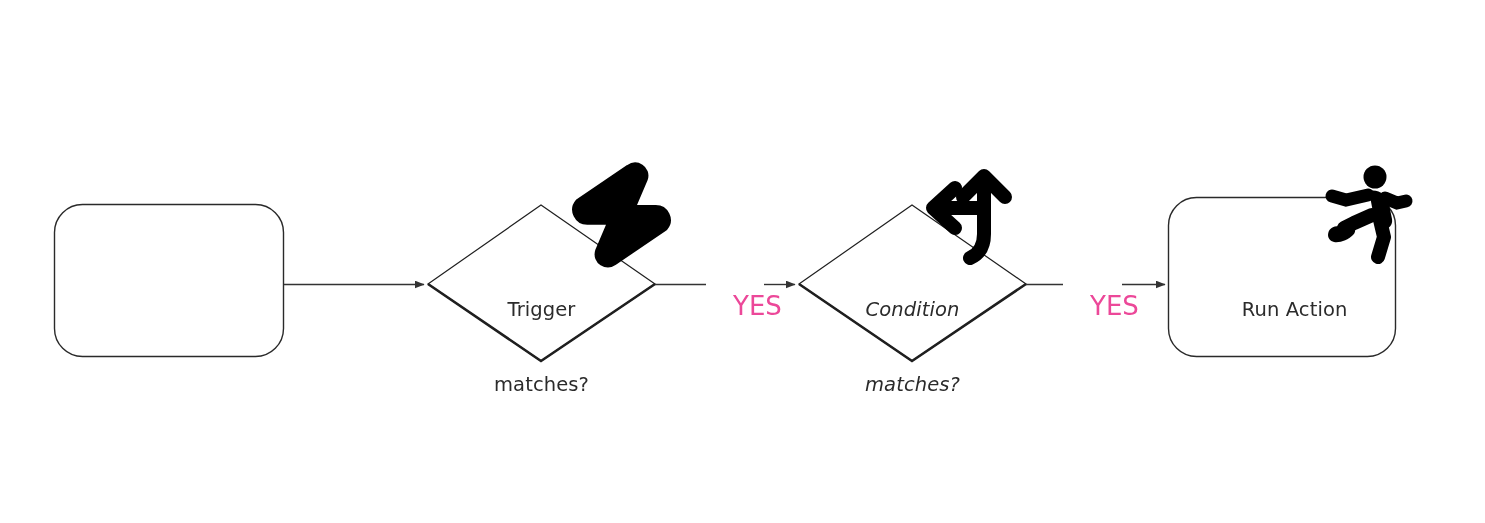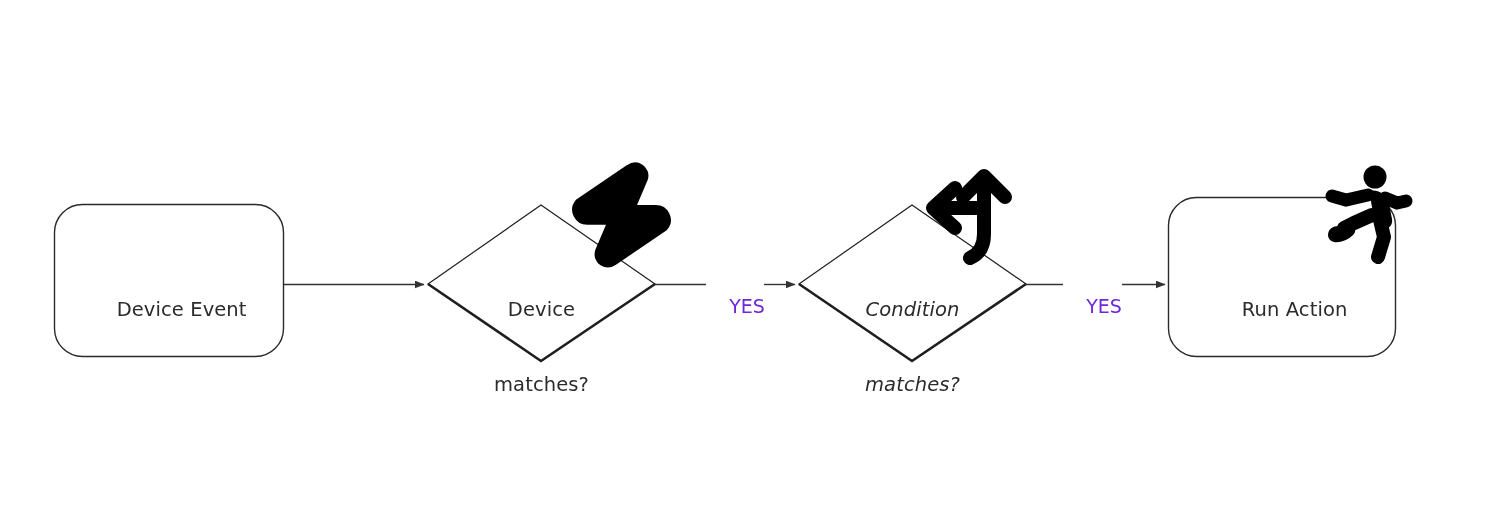--- a/index.html
+++ b/index.html
@@ -30,22 +30,22 @@
     color: #2b2b2b;
     font-size: 19.5px;
     line-height: 25px;
     letter-spacing: 0.1px;
     white-space: pre;
     pointer-events: none;
   }
   .edge-label {
     position: absolute;
     text-align: center;
-    color: #6d28d9;
-    font-size: 19px;
+    color: #ec4899;
+    font-size: 26px;
     line-height: 22px;
     white-space: pre;
   }
   .icon-layer {
     position: absolute;
     left: 0;
     top: 0;
     width: 1485px;
     height: 523px;
     pointer-events: none;
@@ -123,26 +123,23 @@
 
       <g stroke="#000000" stroke-width="14" stroke-linecap="round" stroke-linejoin="round" fill="none">
         <path d="M50,50 L32,58 L22,63"></path>
       </g>
 
       <path d="M6,70 C6,64 11,61 17,61 L28,61 C33,61 35,66 31,70
                C26,75 18,78 12,77 C8,76 6,73 6,70 Z"></path>
     </g>
   </svg>
 
-  <div class="node-label" style="left:54px; top:272px; width:230px;">
-    <span>Device Event</span>
-  </div>
 
   <div class="node-label" style="left:428px; top:247px; width:227px;">
-    <div>Device</div>
+    <div>Trigger</div>
     <div>matches?</div>
   </div>
 
   <div class="node-label" style="left:799px; top:247px; width:227px;font-style:italic;">
     <div>Condition</div>
     <div>matches?</div>
   </div>
 
   <div class="node-label" style="left:1168px; top:272px; width:228px;">
     <span>Run Action</span>

